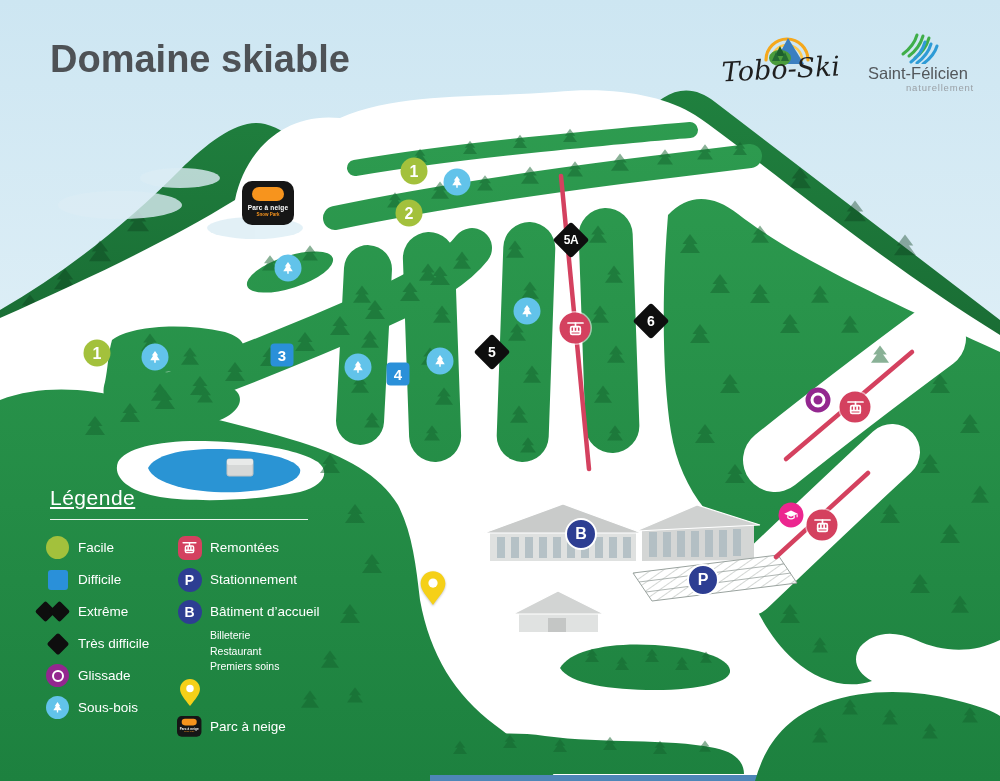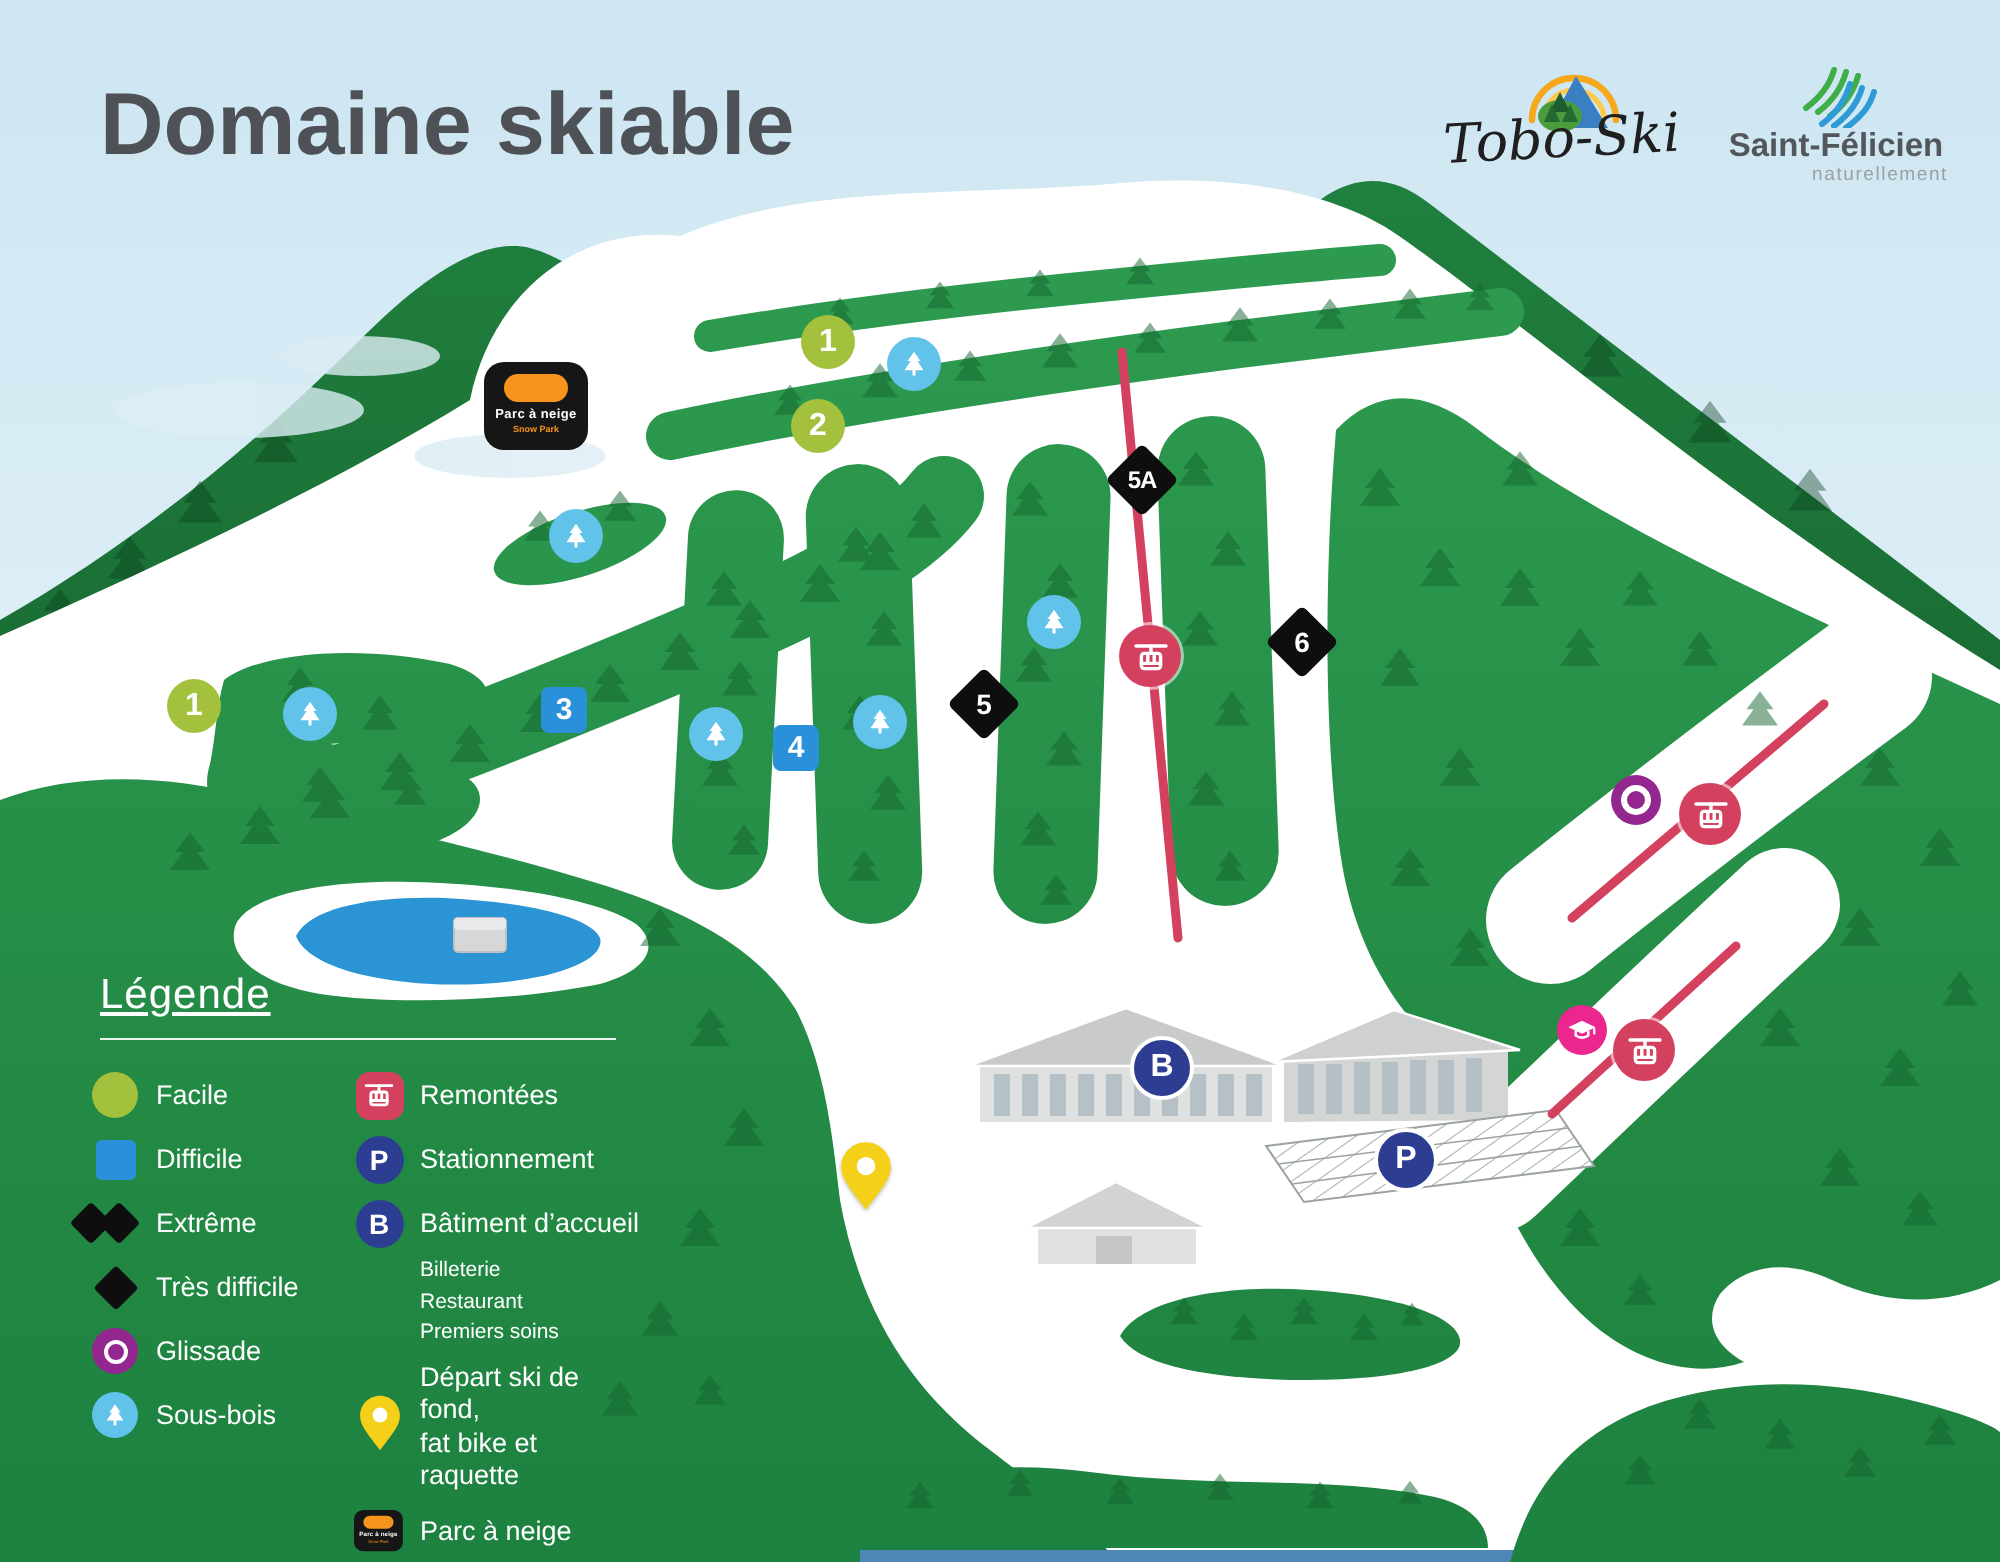--- a/index.html
+++ b/index.html
@@ -1,23 +1,23 @@
 <!DOCTYPE html>
 <html><head>
 <meta charset="utf-8">
 <style>
   html,body{margin:0;padding:0;background:#dfeef6;}
   #stage{position:relative;width:1000px;height:781px;overflow:hidden;
          font-family:"Liberation Sans",sans-serif;background:linear-gradient(#cde6f2,#f2f9fc);}
   #mapart{position:absolute;left:0;top:0;}
   
-  #title{position:absolute;left:50px;top:38px;margin:0;font-size:44px;font-weight:bold;color:#4e5256;letter-spacing:0;}
+  #title{position:absolute;left:50px;top:38px;margin:0;font-size:38px;font-weight:bold;color:#4e5256;letter-spacing:0;}
   #logo-tobo{position:absolute;left:714px;top:24px;width:150px;height:64px;}
   #logo-city{position:absolute;left:858px;top:32px;width:120px;display:flex;flex-direction:column;align-items:center;}
-  #logo-city .nm{font-size:16.5px;font-weight:bold;color:#53575b;line-height:18px;}
+  #logo-city .nm{font-size:16.5px;font-weight:normal;color:#53575b;line-height:18px;}
   #logo-city .tg{font-size:9.5px;color:#9aa0a6;letter-spacing:.8px;width:100%;text-align:right;padding-right:4px;box-sizing:border-box;}
   
   #markers{position:absolute;left:0;top:0;width:1000px;height:781px;}
   .mk{position:absolute;transform:translate(-50%,-50%);display:flex;align-items:center;justify-content:center;color:#fff;font-weight:bold;}
   .mk-facile{width:27px;height:27px;border-radius:50%;background:#a3c13c;font-size:16px;}
   .mk-difficile{width:23px;height:23px;border-radius:4px;background:#2a90d9;font-size:15px;}
   .mk-diamond{width:36px;height:36px;}
   .dmsq{position:absolute;inset:5px;background:#0e0e0e;transform:rotate(45deg);border-radius:3px;}
   .dml{position:relative;font-size:14px;}
   .dml.small{font-size:12px;letter-spacing:-.5px;}
@@ -643,22 +643,20 @@
             <div>Restaurant</div>
             <div>Premiers soins</div>
           </div>
           <div class="lgi">
             <span class="ic">
               <span class="sh-pin"><svg viewBox="0 0 24 32">
                   <path fill="#f5d018" d="M12,1 C18.1,1 23,5.9 23,12 C23,17.8 17.6,23.4 12,31 C6.4,23.4 1,17.8 1,12 C1,5.9 5.9,1 12,1 Z"></path>
                   <circle cx="12" cy="11.6" r="4.1" fill="#fff"></circle>
                 </svg></span>
             </span>
-            <span class="lbl pre">Départ ski de fond,
-fat bike et raquette</span>
           </div>
           <div class="lgi">
             <span class="ic">
               <span class="badge-scale">
                 <span class="badge">
                   <span class="pb-blob"></span>
                   <span class="pb-t">Parc à neige</span>
                   <span class="pb-s">Snow Park</span>
                 </span>
               </span>

